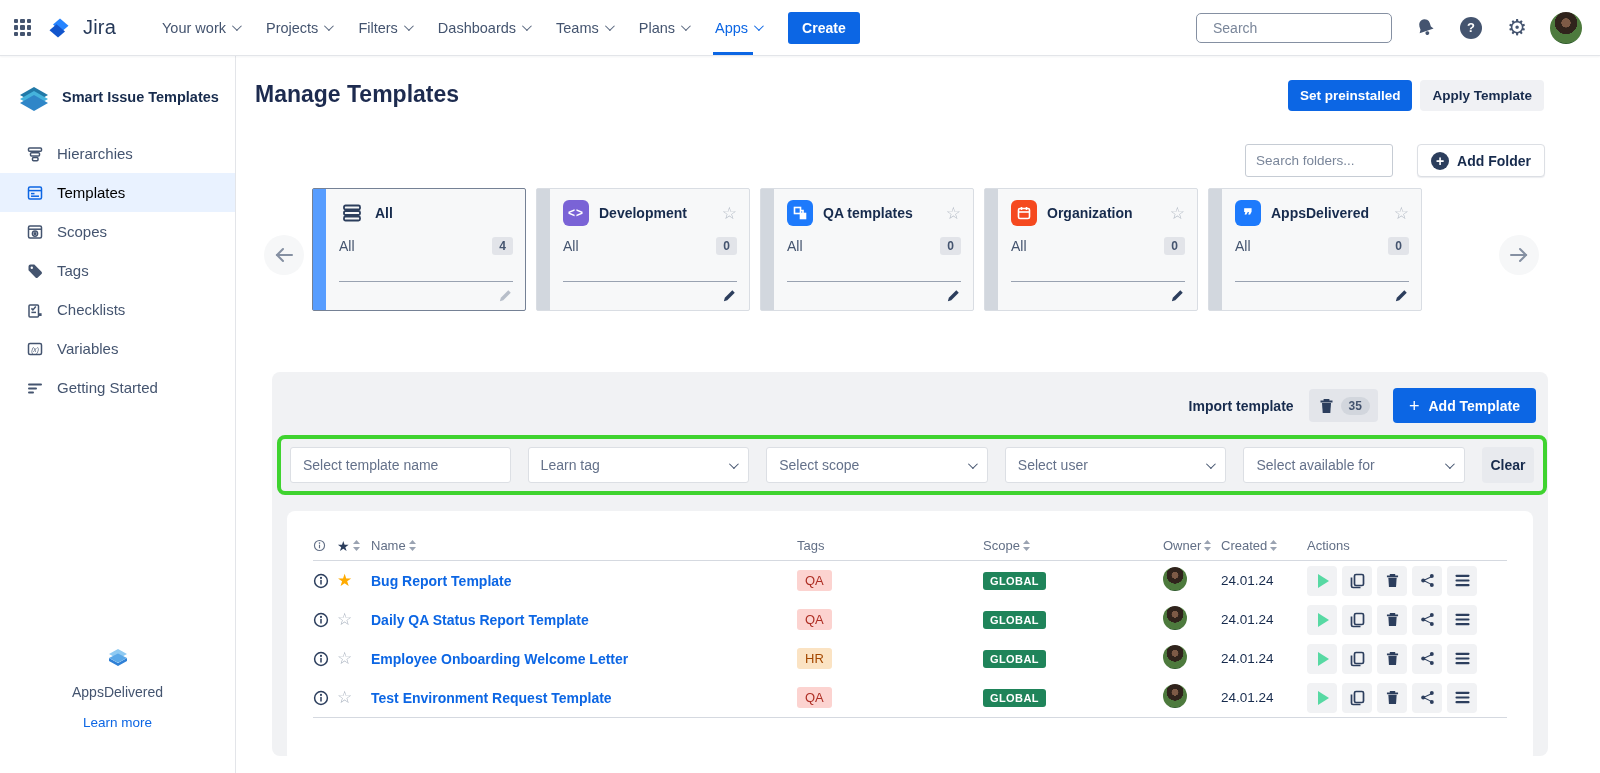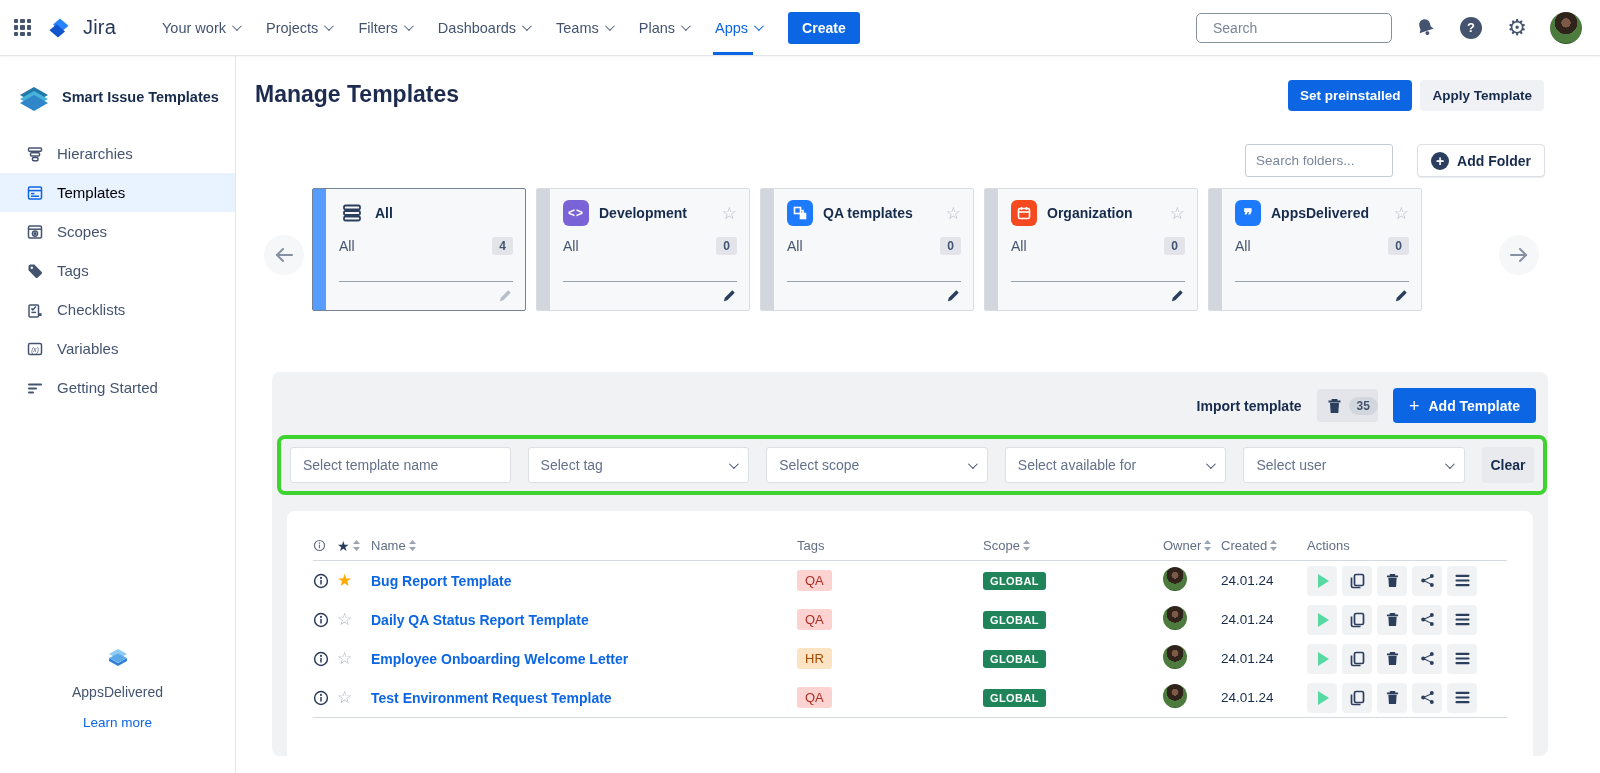--- a/index.html
+++ b/index.html
@@ -88,21 +88,21 @@
   .card-mid { display:flex; align-items:center; margin-top:11px; }
   .card-sub { font-size:14px; color:#44546f; }
   .card-count { margin-left:auto; background:#e2e4e9; color:#44546f; font-size:12px; font-weight:700; border-radius:3px; padding:2px 7px; }
   .card-bottom { margin-top:auto; border-top:1px solid #99a2b1; padding-top:6px; display:flex; justify-content:flex-end; }
 
   
   .panel { position:absolute; left:35px; top:316px; width:1276px; height:384px; background:#f1f2f4; border-radius:8px; }
   .panel-toolbar { display:flex; align-items:center; justify-content:flex-end; gap:15px; padding:16px 12px 0 0; }
   .import-label { font-size:14px; font-weight:600; color:#172b4d; cursor:pointer; }
   .trash-btn { height:33px; background:#e3e5ea; border:none; border-radius:4px; display:flex; align-items:center; gap:7px;
-               padding:0 0 0 10px; cursor:pointer; }
+               padding:0 8px 0 10px; cursor:pointer; }
   .trash-count { background:#d2d6dd; border-radius:9px; font-size:12px; font-weight:600; color:#44546f; padding:2px 8px; }
   .add-template-btn { height:35px; background:#0c66e4; color:#fff; border:none; border-radius:4px; display:flex; align-items:center;
                       gap:9px; padding:0 16px; font-family:inherit; font-size:14px; font-weight:600; cursor:pointer; }
   .add-template-btn .plus { font-size:18px; font-weight:500; line-height:1; }
 
   .filter-bar { margin:12px 1px 0 5px; border:4px solid #3fd32f; border-radius:8px; padding:8px 9px; display:flex; gap:17px; align-items:center; }
   .filter-input { width:221px; height:36px; background:#fff; border:1px solid #dcdfe4; border-radius:3px; padding:0 12px;
                   font-family:inherit; font-size:14px; color:#5a6b8c; outline:none; }
   .filter-input::placeholder { color:#64718a; }
   .filter-select { width:222px; height:36px; background:#fff; border:1px solid #dcdfe4; border-radius:3px; padding:0 12px;
@@ -456,33 +456,33 @@
       </button>
       <button class="add-template-btn">
         <span class="plus">+</span>
         <span>Add Template</span>
       </button>
     </div>
 
     <div class="filter-bar">
       <input class="filter-input" type="text" placeholder="Select template name" style="">
       <div class="filter-select">
-        <span>Select tag</span>
+        <span>Learn tag</span>
           <span class="chev"></span>
       </div>
       <div class="filter-select">
         <span>Select scope</span>
           <span class="chev"></span>
       </div>
       <div class="filter-select">
+        <span>Select user</span>
+          <span class="chev"></span>
+      </div>
+      <div class="filter-select">
         <span>Select available for</span>
-          <span class="chev"></span>
-      </div>
-      <div class="filter-select">
-        <span>Select user</span>
           <span class="chev"></span>
       </div>
       <button class="clear-btn">Clear</button>
     </div>
 
     <div class="table-card">
       <div class="t-grid t-header">
         <span class="h-cell">
           <svg width="13" height="13" viewBox="0 0 16 16">
               <circle cx="8" cy="8" r="6.2" fill="none" stroke="#626f86" stroke-width="1.4"></circle>

